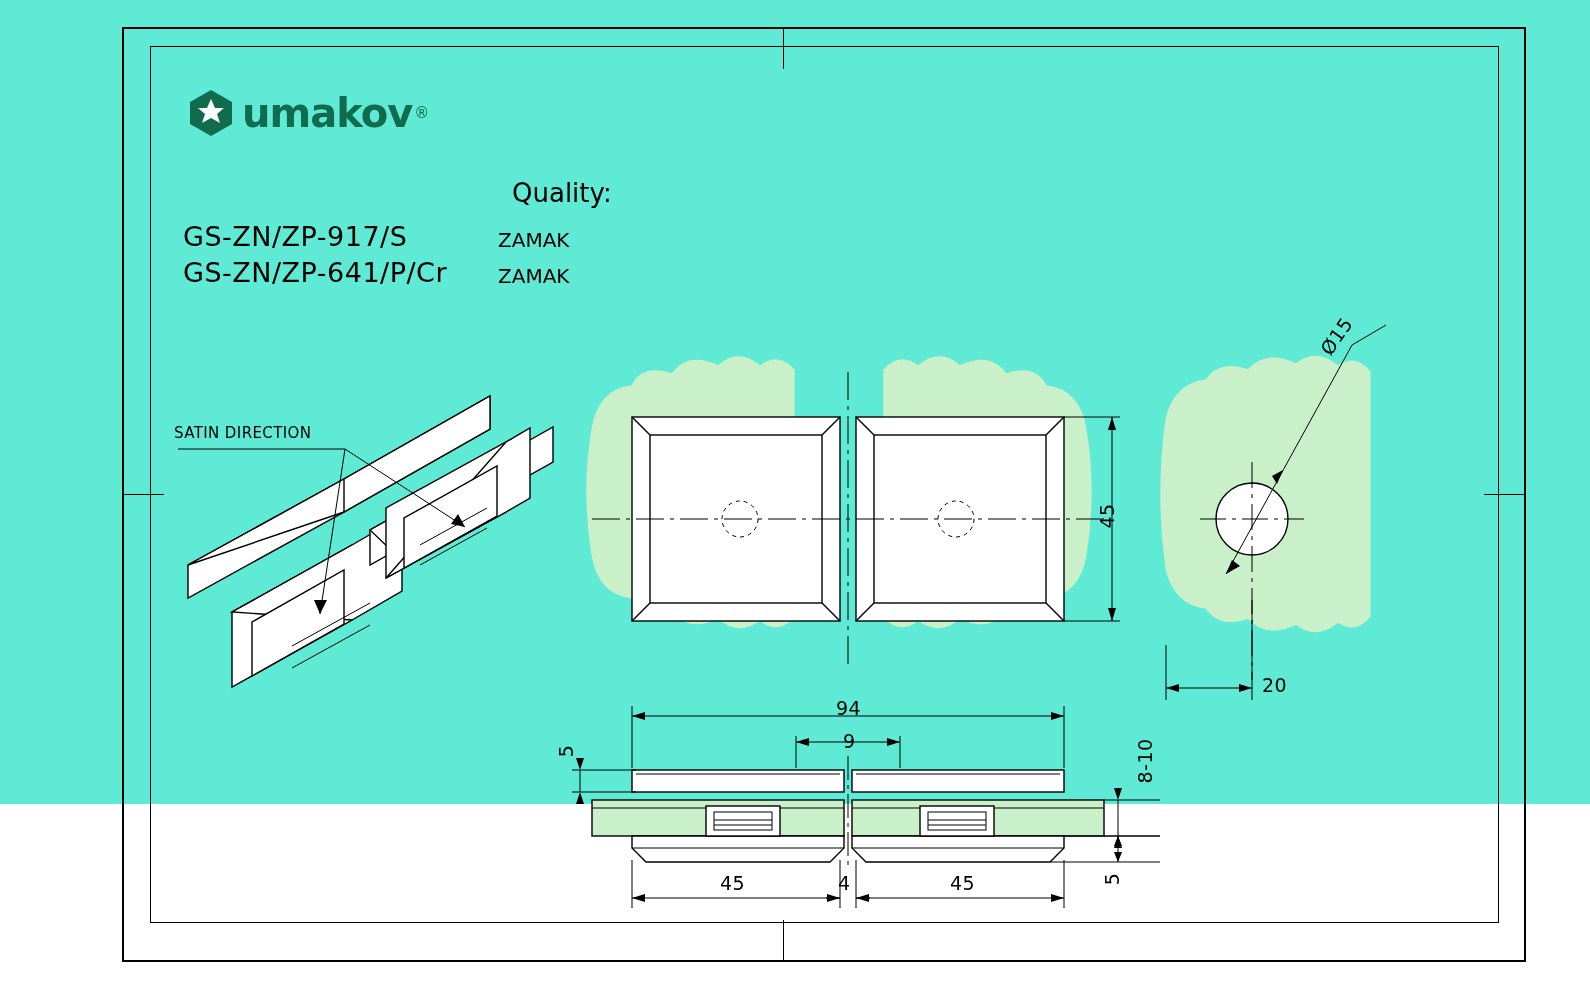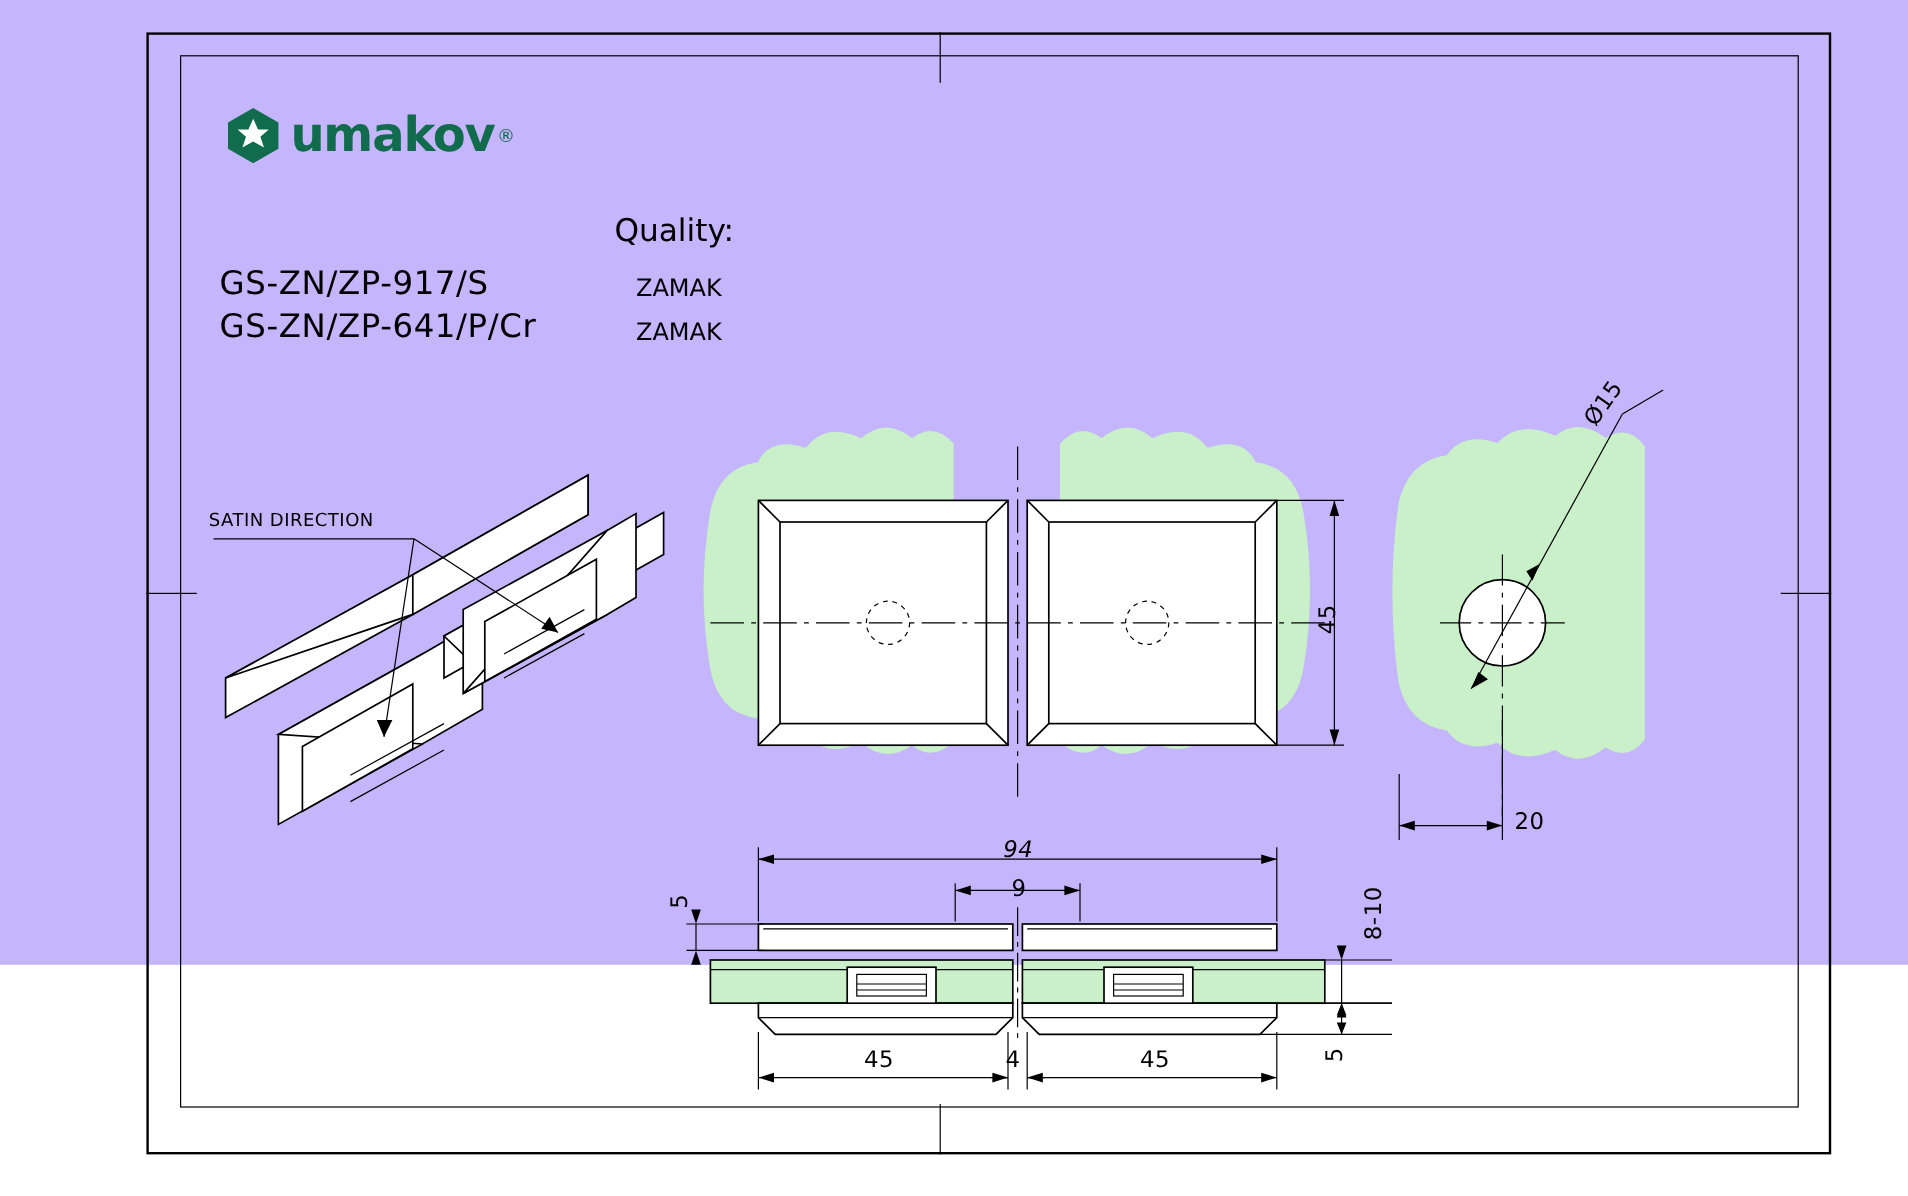--- a/index.html
+++ b/index.html
@@ -1,38 +1,38 @@
 <!DOCTYPE html>
 <html><head>
 <meta charset="utf-8">
 <style>
   html,body{margin:0;padding:0;background:#ffffff;}
   body{width:1590px;height:997px;font-family:"DejaVu Sans",sans-serif;color:#000;overflow:hidden;}
-  #sheet{position:relative;width:1590px;height:804px;background:#c4b5fd;}
+  #sheet{position:relative;width:1590px;height:804px;background:#5eead4;}
 
   
   .frame-outer{position:absolute;left:122px;top:27px;width:1404px;height:935px;border:2px solid #000;box-sizing:border-box;}
   .frame-inner{position:absolute;left:150px;top:46px;width:1349px;height:877px;border:1px solid #000;box-sizing:border-box;}
 
   .ctr-mark{position:absolute;background:#000;}
   .ctr-top{left:783px;top:27px;width:1px;height:42px;}
   .ctr-bottom{left:783px;top:920px;width:1px;height:42px;}
   .ctr-left{left:122px;top:494px;width:42px;height:1px;}
   .ctr-right{left:1484px;top:494px;width:42px;height:1px;}
 
   
   .logo{position:absolute;left:186px;top:88px;display:flex;align-items:center;}
   .logo-hex{width:50px;height:50px;position:relative;}
   .logo-word{font-family:"DejaVu Sans",sans-serif;font-weight:bold;font-size:40px;color:#116b4d;letter-spacing:-1px;margin-left:6px;}
   .logo-reg{font-size:15px;color:#116b4d;vertical-align:super;margin-left:2px;font-weight:normal;}
 
   
   .code-list{position:absolute;left:183px;top:219px;font-size:27px;line-height:36px;letter-spacing:0.5px;}
   .quality-label{position:absolute;left:512px;top:178px;font-size:26px;}
-  .quality-list{position:absolute;left:530px;top:222px;font-size:20px;line-height:36px;}
+  .quality-list{position:absolute;left:498px;top:222px;font-size:20px;line-height:36px;}
 
   .satin-label{position:absolute;left:174px;top:424px;font-size:15px;letter-spacing:0.4px;}
 
   
   svg.layer{position:absolute;left:0;top:0;width:1590px;height:997px;pointer-events:none;}
 
   
   .dim{position:absolute;font-size:19px;letter-spacing:0.5px;}
   .dim.vert{transform-origin:50% 50%;transform:rotate(-90deg);}
 </style>
@@ -67,21 +67,21 @@
   <div class="quality-list">
     <div>ZAMAK</div>
     <div>ZAMAK</div>
   </div>
 
   <div class="satin-label">SATIN DIRECTION</div>
 
   <div class="dim vert" style="left:1094px;top:505px;">45</div>
   <div class="dim" style="left:1316px;top:325px;transform:rotate(-55deg);">Ø15</div>
   <div class="dim" style="left:1228px;top:674px;margin-left:34px;">20</div>
-  <div class="dim" style="left:836px;top:697px;font-style:italic;">94</div>
+  <div class="dim" style="left:836px;top:697px;">94</div>
   <div class="dim" style="left:843px;top:730px;">9</div>
   <div class="dim vert" style="left:560px;top:740px;">5</div>
   <div class="dim vert" style="left:1122px;top:750px;">8-10</div>
   <div class="dim" style="left:720px;top:872px;">45</div>
   <div class="dim" style="left:838px;top:872px;">4</div>
   <div class="dim" style="left:950px;top:872px;">45</div>
   <div class="dim vert" style="left:1106px;top:868px;">5</div>
 
   <svg class="layer">
     <g stroke="#000" fill="none" stroke-width="1.4">

